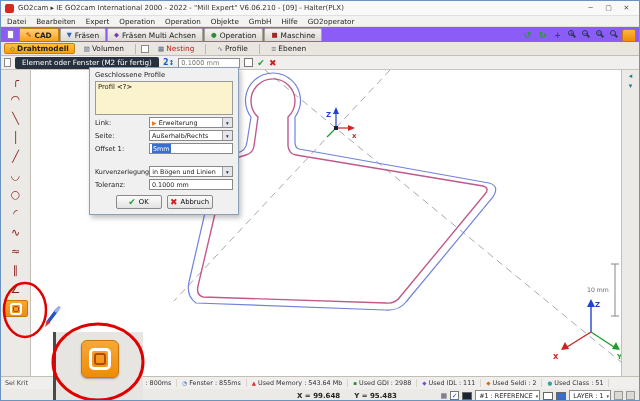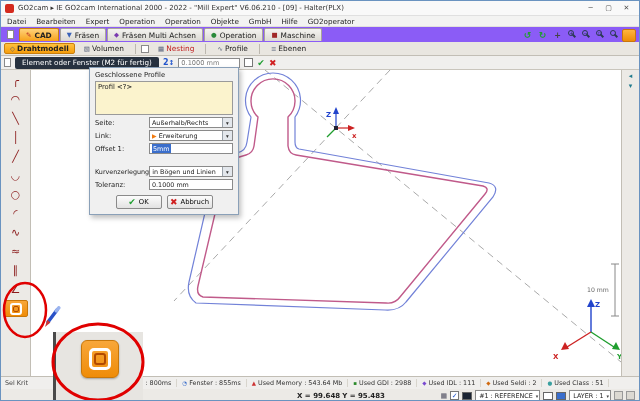--- a/index.html
+++ b/index.html
@@ -96,21 +96,21 @@
   .dlg-btn { height:14px; min-width:46px; background:linear-gradient(#fcfcfc,#e2e2e2); border:1px solid #8a8a8a; border-radius:2px; display:flex; align-items:center; justify-content:center; gap:3px; font-size:6.8px; font-family:inherit; }
 
   
   .statusbar { height:13px; background:#f0efed; border-top:1px solid #c2beb5; display:flex; align-items:center; font-size:6.4px; color:#333; padding-left:4px; }
   .st-left { width:30px; color:#444; }
   .st-spacer { width:70px; }
   .st-item { display:flex; align-items:center; gap:2px; padding:0 5px; border-right:1px solid #d8d5cd; white-space:nowrap; }
   .bullet { font-style:normal; font-size:5.5px; }
   .b1{color:#d99000}.b2{color:#3a6ecc}.b3{color:#cc3333}.b4{color:#2a8a2a}.b5{color:#7a4ad0}.b6{color:#d06a10}.b7{color:#3aa0a0}
 
-  .coordbar { height:13px; background:#eceae6; display:flex; align-items:center; font-size:7px; gap:2px; }
+  .coordbar { height:13px; background:#eceae6; display:flex; align-items:center; font-size:7px; gap:14px; }
   .coord { font-weight:bold; color:#222; white-space:nowrap; }
   .coord.cx { margin-left:296px; }
   .cb-right { margin-left:auto; display:flex; align-items:center; gap:3px; padding-right:4px; }
   .cb-icon { font-size:7px; color:#556; }
   .cb-check { width:9px; height:9px; background:#fff; border:1px solid #777; font-size:7px; line-height:8px; text-align:center; color:#2255cc; font-weight:bold; }
   .swatch { width:10px; height:8px; border:1px solid #666; display:inline-block; }
   .s-dark{background:#1b2433} .s-white{background:#fff} .s-blue{background:#3a6ecc}
   .mini-select { height:11px; background:#fff; border:1px solid #8a8a8a; display:flex; align-items:center; font-size:6.4px; padding:0 1px 0 3px; white-space:nowrap; }
   .mini-select::after { content:"▾"; margin-left:3px; font-size:5px; color:#444; }
   .tiny-btn { width:9px; height:9px; background:#dcd9d2; border:1px solid #999; }
@@ -355,30 +355,30 @@
     </div>
   </div>
 
   <div class="dialog">
     <div class="dlg-body">
       <div class="dlg-label">Geschlossene Profile</div>
       <div class="listbox">
         <div>Profil &lt;?&gt;</div>
       </div>
       <div class="frow">
-        <span class="dlg-label">Seite:</span>
-        <div class="fselect">
-            <span>Außerhalb/Rechts</span>
-          </div>
-      </div>
-      <div class="frow">
         <span class="dlg-label">Link:</span>
         <div class="fselect">
             <i class="link-arrow">▶</i>
             <span>Erweiterung</span>
+          </div>
+      </div>
+      <div class="frow">
+        <span class="dlg-label">Seite:</span>
+        <div class="fselect">
+            <span>Außerhalb/Rechts</span>
           </div>
       </div>
       <div class="frow">
         <span class="dlg-label">Offset 1:</span>
         <div class="finput">
             <span class="sel-text">5mm</span>
           </div>
       </div>
       <div class="dlg-gap"></div>
       <div class="frow">

